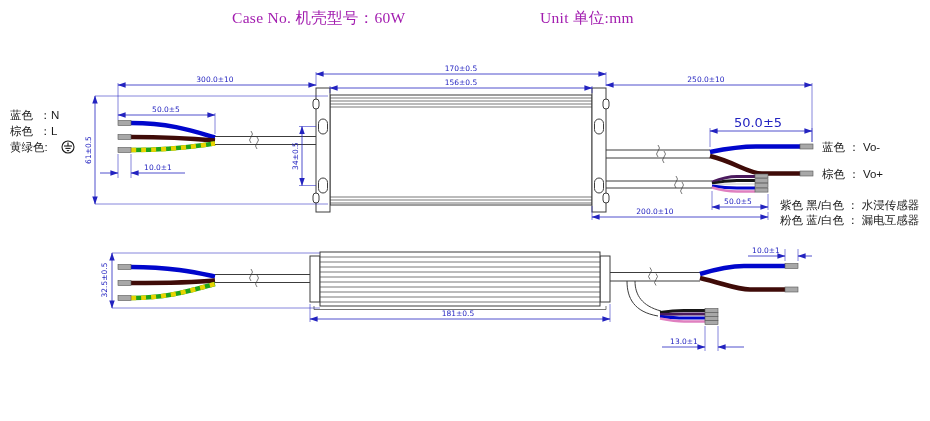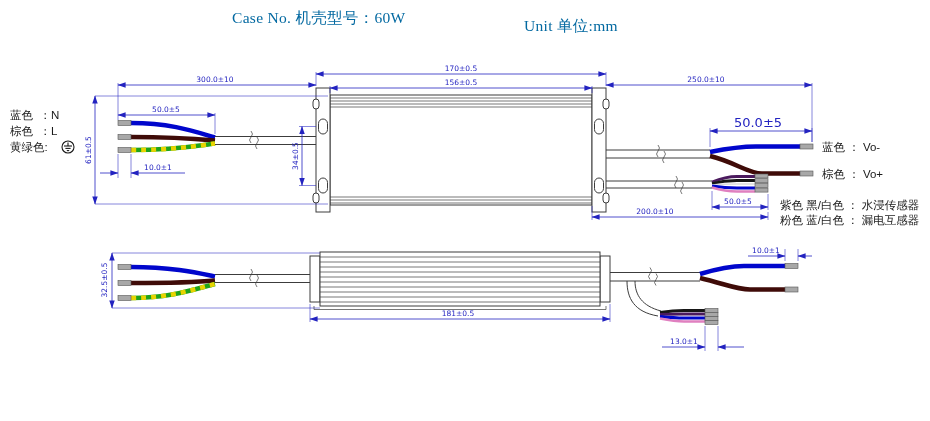--- a/index.html
+++ b/index.html
@@ -1,21 +1,21 @@
 <!DOCTYPE html>
 <html style="--dim: #2323c0; --outline: #3c3c3c; --wire-blue: #0006cc; --wire-brown: #3f0b08; --wire-green: #1ea31c; --wire-yellow: #e8d400; --wire-purple: #4b1a5e; --wire-black: #161616; --wire-pink: #e080c0; --wire-white: #dcdcdc; --tin: #a8a8a8;"><head>
 <meta charset="utf-8">
 <style>
   html,body{margin:0;padding:0;background:#ffffff;}
   #stage{position:relative;width:930px;height:421px;background:#fff;overflow:hidden;
          font-family:"Liberation Sans",sans-serif;}
   .hdr{position:absolute;top:8px;font-family:"Liberation Serif",serif;font-size:15.5px;
-       color:#0369a1;letter-spacing:.3px;white-space:nowrap;}
+       color:#a21caf;letter-spacing:.3px;white-space:nowrap;}
   #case-label{left:232px;}
-  #unit-label{left:524px;margin-top:8px;}
+  #unit-label{left:540px;}
   svg{position:absolute;left:0;top:0;}
   .ol{stroke:var(--outline);stroke-width:1;fill:none;}
   .olf{stroke:var(--outline);stroke-width:1;fill:#ffffff;}
   .thin{stroke:var(--outline);stroke-width:.7;fill:none;}
   .dl{stroke:var(--dim);stroke-width:.8;fill:none;}
   .xl{stroke:var(--dim);stroke-width:.55;fill:none;}
   .dt{font:7.5px "DejaVu Sans",sans-serif;fill:var(--dim);}
   .dtb{font:13px "DejaVu Sans",sans-serif;fill:var(--dim);}
   .lbl{font:11.5px "Liberation Sans",sans-serif;fill:#1a1a1a;white-space:pre;}
   .arrw{fill:var(--dim);}

